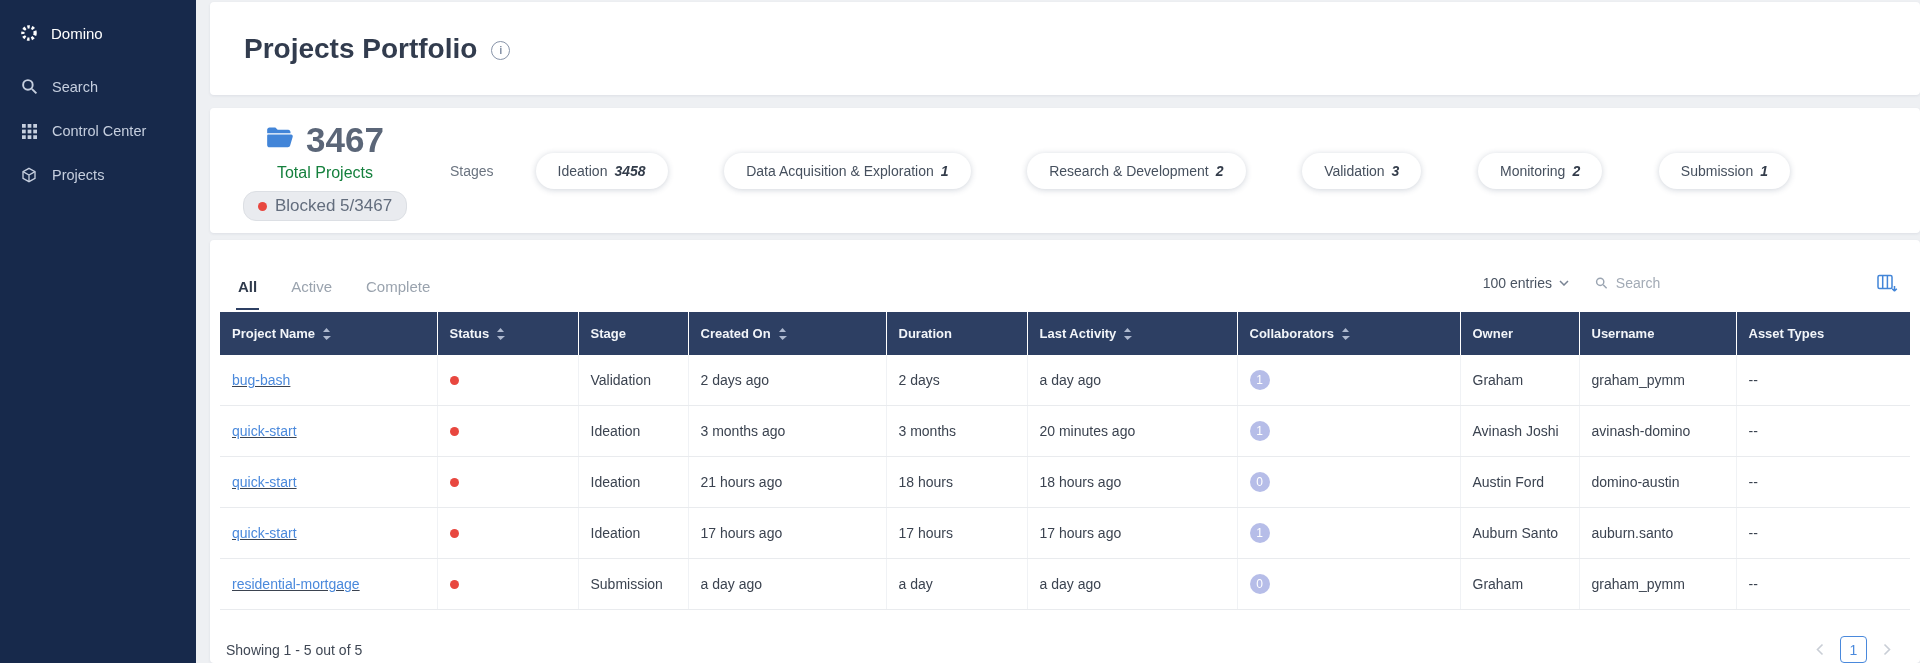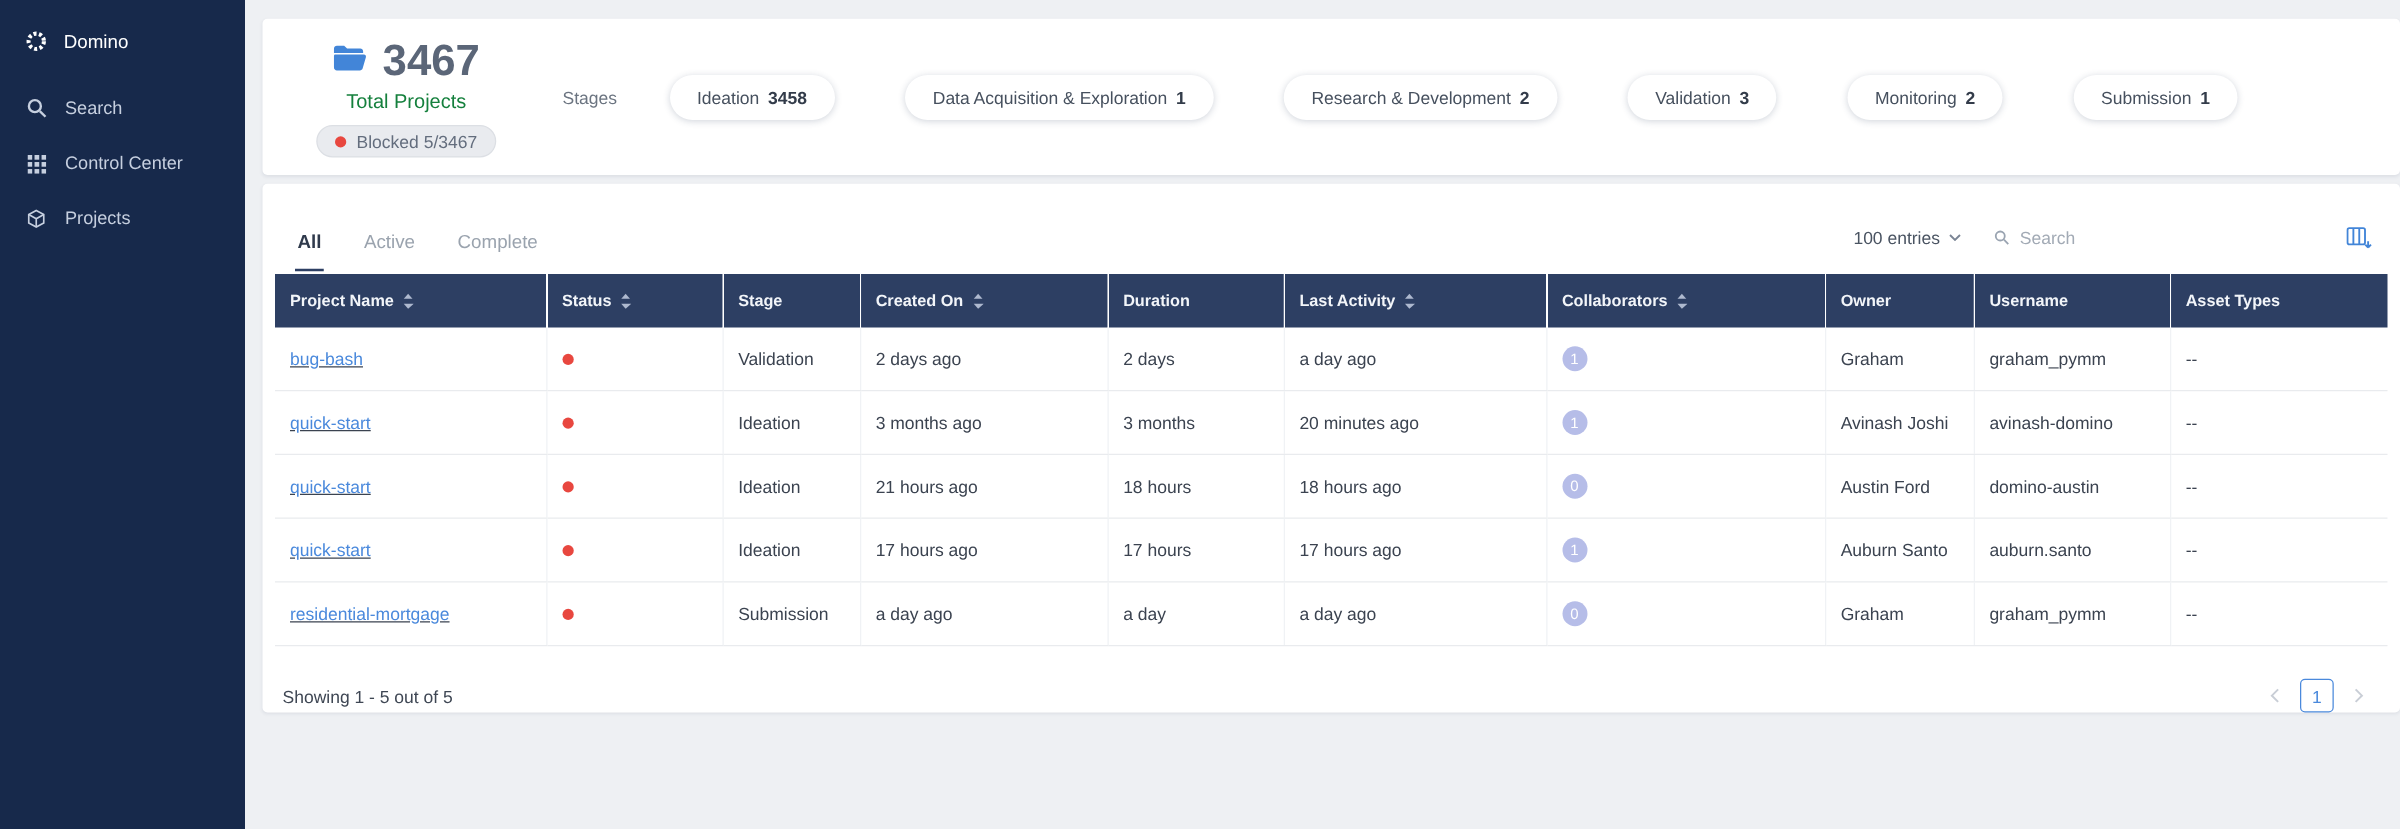--- a/index.html
+++ b/index.html
@@ -44,35 +44,35 @@
 
   
   .card-stats { margin-top: 13px; height: 125px; display: flex; align-items: center; }
   .stats-left { width: 230px; display: flex; flex-direction: column; align-items: center; }
   .total-row { display: flex; align-items: center; gap: 12px; }
   .total-count { font-size: 35px; font-weight: 600; color: #5b6678; }
   .total-label { font-size: 16px; color: #15803d; margin-top: 4px; }
   .blocked-pill {
     margin-top: 9px; background: #e9ebef; border: 1px solid #dcdfe4; border-radius: 13px;
     padding: 4px 14px; display: flex; align-items: center; gap: 8px;
-    font-size: 14px; color: #636d7d; cursor: pointer; white-space: nowrap;
+    font-size: 17px; color: #636d7d; cursor: pointer; white-space: nowrap;
   }
   .dot { width: 9px; height: 9px; border-radius: 50%; background: #e8473f; display: inline-block; }
   .stages-label { font-size: 14px; color: #6b7480; margin-left: 10px; }
   .stages-row {
     flex: 1; display: flex; justify-content: space-between; align-items: center;
     padding: 0 130px 0 42px;
   }
   .stage-pill {
     background: #fff; border-radius: 19px; padding: 10px 22px;
     font-size: 14px; color: #46505e; white-space: nowrap; cursor: pointer;
     box-shadow: 0 1px 6px rgba(40,60,90,0.22);
     display: flex; gap: 7px; align-items: center;
   }
-  .stage-count { font-weight: bold; color: #333c4a; }
+  .stage-count { font-weight: bold; color: #333c4a; font-style: italic; }
 
   
   .card-table { margin-top: 7px; height: 423px; padding: 16px 10px; }
   .controls-row { display: flex; align-items: center; height: 54px; padding: 0 8px 0 16px; }
   .tabs { display: flex; gap: 30px; height: 100%; align-items: flex-end; }
   .tab {
     padding: 0 2px 13px 2px; font-size: 15px; color: #9aa3ae;
     border-bottom: 2px solid transparent; cursor: pointer;
   }
   .tab.active { color: #2f3a4c; font-weight: bold; border-bottom-color: #2d3f63; }
@@ -175,20 +175,24 @@
           <path d="M12 2l9 5v10l-9 5-9-5V7z"></path>
           <path d="M3 7l9 5 9-5M12 22V12"></path>
         </svg>
     </span>
     <span>Projects</span>
   </div>
 </div>
 
 <div class="main">
 
+  <div class="card card-header">
+    <span class="page-title">Projects Portfolio</span>
+    <span class="info-icon">i</span>
+  </div>
 
   <div class="card card-stats">
     <div class="stats-left">
       <div class="total-row">
         <span>
           <svg width="28" height="24" viewBox="0 0 24 20" fill="#4285d8">
             <path d="M1 3c0-1.1.9-2 2-2h5l2 2h9c1.1 0 2 .9 2 2v1H1V3z"></path>
             <path d="M1.5 7h20c1 0 1.7.95 1.4 1.9l-2.2 7.6c-.25.9-1.05 1.5-1.95 1.5H3c-1.1 0-2-.9-2-2V8.5C1 7.7 1.2 7 1.5 7z"></path>
           </svg>
         </span>

